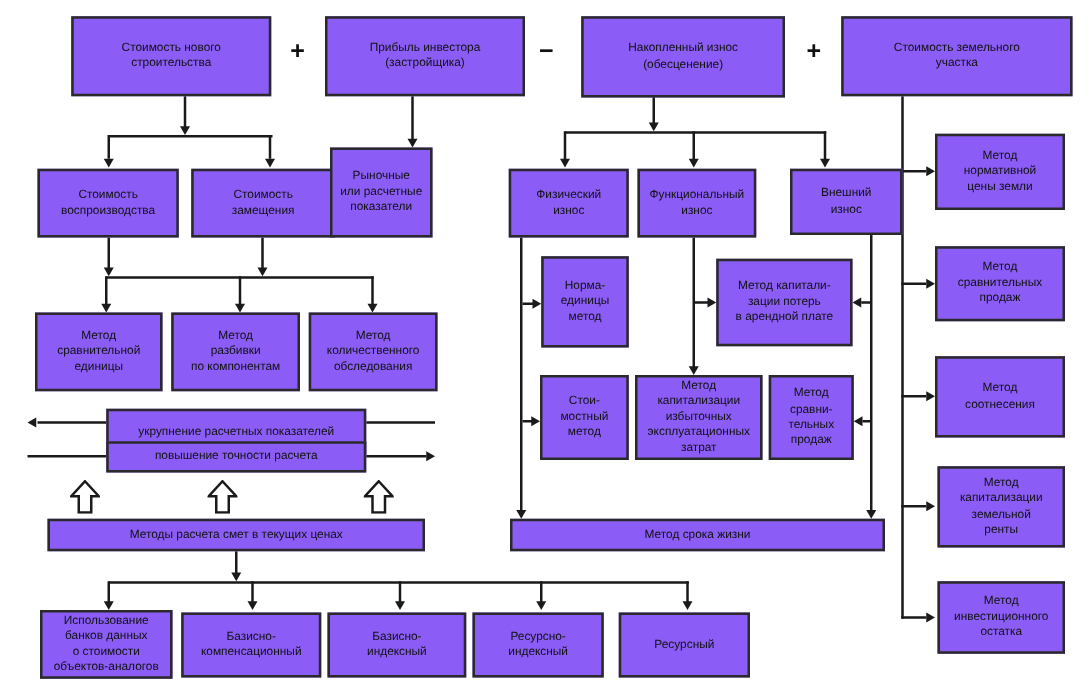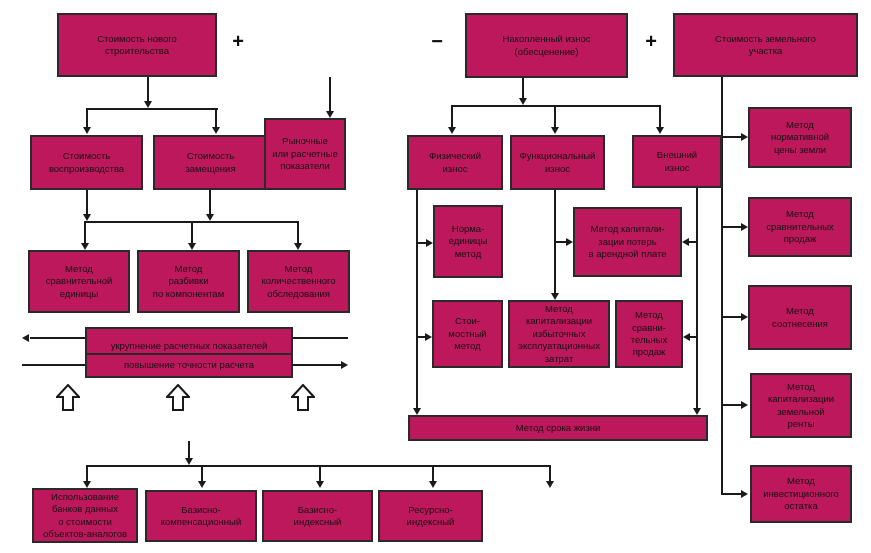--- a/index.html
+++ b/index.html
@@ -1,21 +1,21 @@
 <!DOCTYPE html>
 <html><head>
 <meta charset="utf-8">
 <style>
   html,body{margin:0;padding:0;background:#ffffff;}
   .diagram{
     position:relative;width:871px;height:553px;background:#ffffff;
     font-family:"Liberation Sans", sans-serif;color:#111;overflow:hidden;
   }
   .box{
-    position:absolute;box-sizing:border-box;border:2px solid #2a2a2a;background:#be185d;
+    position:absolute;box-sizing:border-box;border:2px solid #2a2a2a;background:#8b5cf6;
     display:flex;align-items:center;justify-content:center;text-align:center;
     font-size:9.5px;line-height:1.3;white-space:pre-line;padding:1px 2px;z-index:2;
   }
   .op{
     position:absolute;font-size:20px;font-weight:bold;z-index:2;color:#111;
     width:20px;text-align:center;
   }
   .hl{position:absolute;display:block;height:2px;background:#1a1a1a;z-index:1;}
   .vl{position:absolute;display:block;width:2px;background:#1a1a1a;z-index:1;}
   .ad{position:absolute;display:block;width:0;height:0;z-index:1;
@@ -122,20 +122,22 @@
   <i class="vl" style="left:696px;top:188px;height:221px"></i>
   <i class="ad" style="left:693px;top:408px"></i>
   <i class="hl" style="left:689px;top:241px;width:8px"></i>
   <i class="al" style="left:682px;top:238px"></i>
   <i class="hl" style="left:690px;top:336px;width:7px"></i>
   <i class="al" style="left:683px;top:333px"></i>
 
   <div class="box" style="left:57px;top:13px;width:160px;height:64px">Стоимость нового
 строительства</div>
   <div class="op" style="left:228px;top:30px">+</div>
+  <div class="box" style="left:260px;top:13px;width:160px;height:64px">Прибыль инвестора
+(застройщика)</div>
   <div class="op" style="left:427px;top:30px">−</div>
   <div class="box" style="left:465px;top:13px;width:163px;height:65px">Накопленный износ
 (обесценение)</div>
   <div class="op" style="left:641px;top:30px">+</div>
   <div class="box" style="left:673px;top:13px;width:185px;height:64px">Стоимость земельного
 участка</div>
 
   <div class="box" style="left:30px;top:135px;width:113px;height:55px">Стоимость
 воспроизводства</div>
   <div class="box" style="left:153px;top:135px;width:115px;height:55px">Стоимость
@@ -150,31 +152,33 @@
   <div class="box" style="left:137px;top:250px;width:103px;height:63px">Метод
 разбивки
 по компонентам</div>
   <div class="box" style="left:247px;top:250px;width:103px;height:63px">Метод
 количественного
 обследования</div>
 
   <div class="box" style="left:85px;top:327px;width:208px;height:38px">укрупнение расчетных показателей</div>
   <div class="box" style="left:85px;top:353px;width:208px;height:25px">повышение точности расчета</div>
 
+  <div class="box" style="left:38px;top:415px;width:302px;height:26px">Методы расчета смет в текущих ценах</div>
 
   <div class="box" style="left:32px;top:488px;width:106px;height:55px">Использование
 банков данных
 о стоимости
 объектов-аналогов</div>
   <div class="box" style="left:145px;top:490px;width:112px;height:52px">Базисно-
 компенсационный</div>
   <div class="box" style="left:262px;top:490px;width:111px;height:52px">Базисно-
 индексный</div>
   <div class="box" style="left:378px;top:490px;width:105px;height:52px">Ресурсно-
 индексный</div>
+  <div class="box" style="left:495px;top:490px;width:105px;height:52px">Ресурсный</div>
 
   <div class="box" style="left:407px;top:135px;width:96px;height:55px">Физический
 износ</div>
   <div class="box" style="left:510px;top:135px;width:95px;height:55px">Функциональный
 износ</div>
   <div class="box" style="left:632px;top:135px;width:90px;height:53px">Внешний
 износ</div>
 
   <div class="box" style="left:433px;top:205px;width:70px;height:73px">Норма-
 единицы

